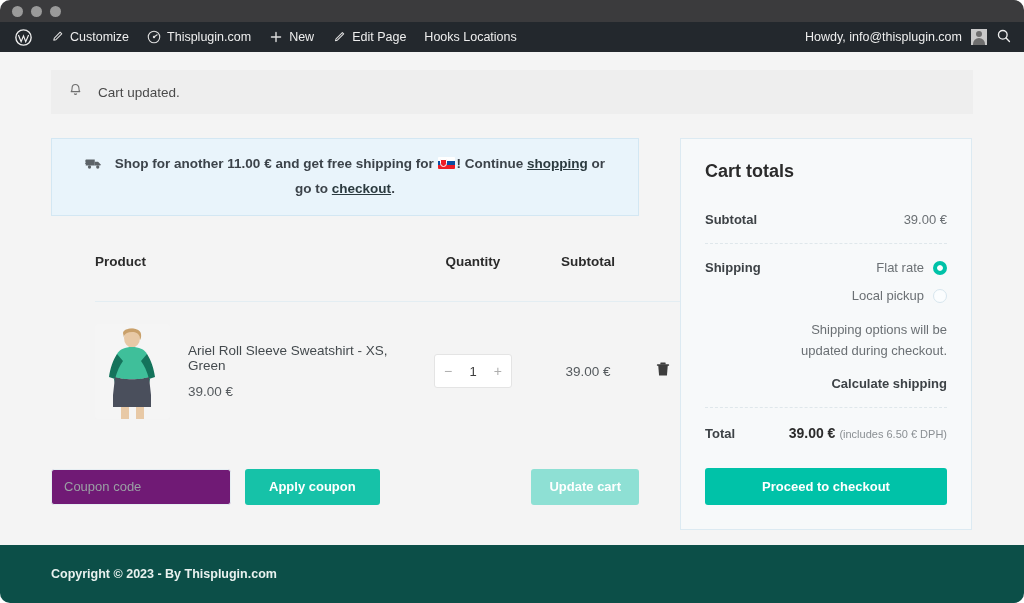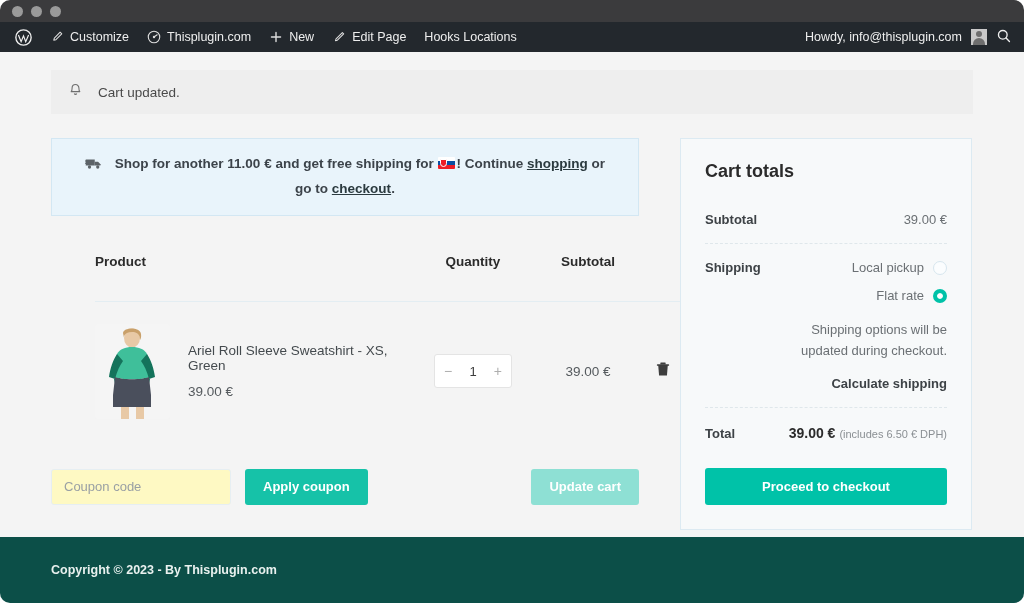--- a/index.html
+++ b/index.html
@@ -134,31 +134,31 @@
   .sub-cell { text-align: center; font-size: 13.5px; color: #555a5e; }
   .rm-cell { text-align: center; color: #3d3d3d; }
 
   
   .coupon-row {
     margin-top: 28px; display: flex; align-items: center; gap: 0;
     position: relative; padding-bottom: 4px;
   }
   .coupon-input {
     width: 180px; height: 36px;
-    border: 1px solid #e6eef2; border-radius: 3px; background: #fef9c3;
+    border: 1px solid #e6eef2; border-radius: 3px; background: #701a75;
     font-size: 13px; color: #8a8f93; padding: 0 12px;
     font-family: "Liberation Sans", sans-serif;
   }
   .coupon-input::placeholder { color: #9aa0a4; }
   .btn {
     border: none; border-radius: 3px; color: #ffffff;
     font-size: 13px; font-weight: bold; cursor: pointer;
     font-family: "Liberation Sans", sans-serif;
   }
-  .btn-apply { background: #16c2a8; height: 36px; padding: 0 18px; margin-left: 14px; }
+  .btn-apply { background: #16c2a8; height: 36px; padding: 0 24px; margin-left: 14px; }
   .btn-update {
     background: #8ee0d4; height: 36px; padding: 0 18px;
     position: absolute; right: 0; top: 0;
   }
 
   
   .totals {
     border: 1px solid #dceaf2; background: #f7f9fa;
     padding: 22px 24px 24px 24px;
   }
@@ -189,21 +189,21 @@
   .total-tax { font-size: 11px; color: #8a8f93; margin-left: 4px; }
   .btn-checkout {
     display: block; width: 100%; height: 37px; margin-top: 26px;
     background: #00c2a8; color: #fff; font-size: 13px; font-weight: bold;
     border: none; border-radius: 3px; cursor: pointer;
     font-family: "Liberation Sans", sans-serif;
   }
 
   
   .footer {
-    position: absolute; left: 0; bottom: 0; width: 1024px; height: 66px;
+    position: absolute; left: 0; bottom: 0; width: 1024px; height: 58px;
     background: #0c4f48; display: flex; align-items: center;
     padding-left: 51px;
   }
   .footer span { color: #e9f1ef; font-size: 12.5px; font-weight: bold; }
 </style>
 </head>
 <body>
 
 <div class="window">
 
@@ -368,26 +368,26 @@
             <span class="lab">Subtotal</span>
             <span class="val">39.00 €</span>
           </div>
 
           <div class="sep"></div>
 
           <div class="trow">
             <span class="lab">Shipping</span>
             <span style="flex:1">
               <span class="ship-opt">
+                <span>Flat rate</span>
+                <span class="radio on"></span>
+              </span>
+              <span class="ship-opt">
                 <span>Local pickup</span>
                 <span class="radio off"></span>
-              </span>
-              <span class="ship-opt">
-                <span>Flat rate</span>
-                <span class="radio on"></span>
               </span>
               <span class="ship-note" style="display:block">Shipping options will be updated during checkout.</span>
               <span class="calc-link" style="display:block">Calculate shipping</span>
             </span>
           </div>
 
           <div class="sep"></div>
 
           <div class="total-row">
             <span class="lab">Total</span>

